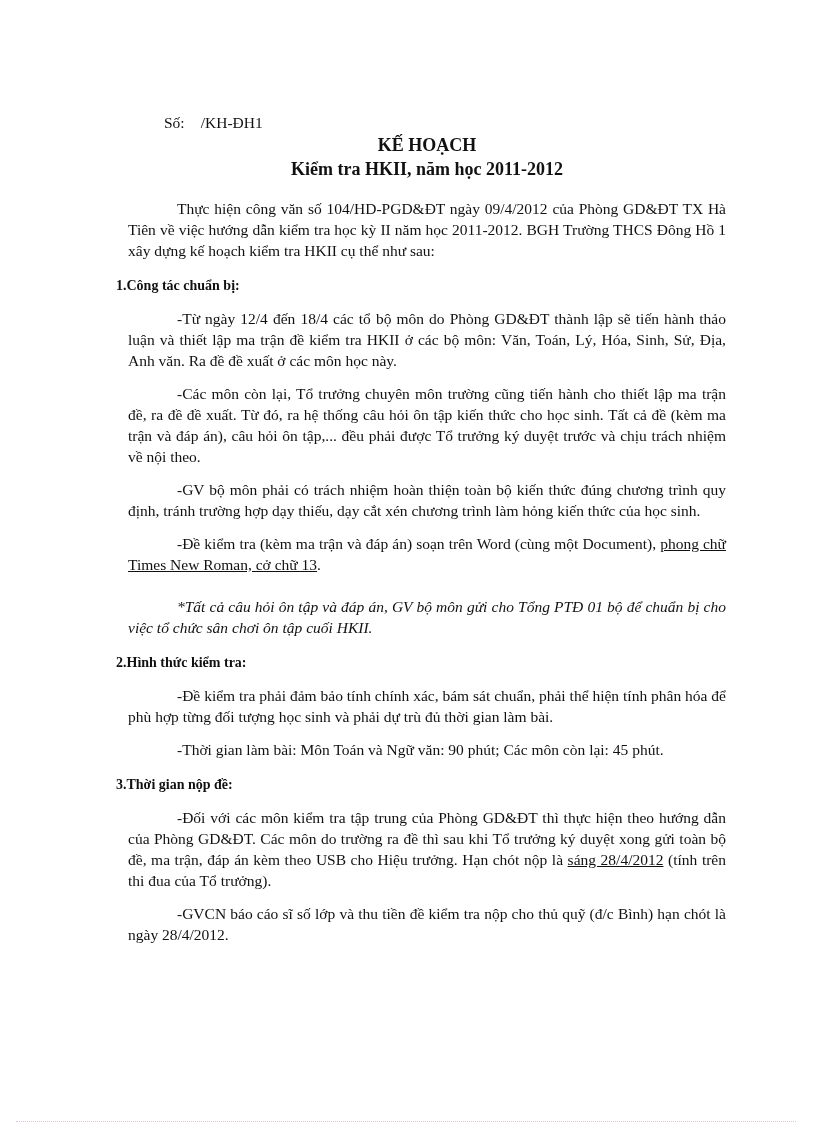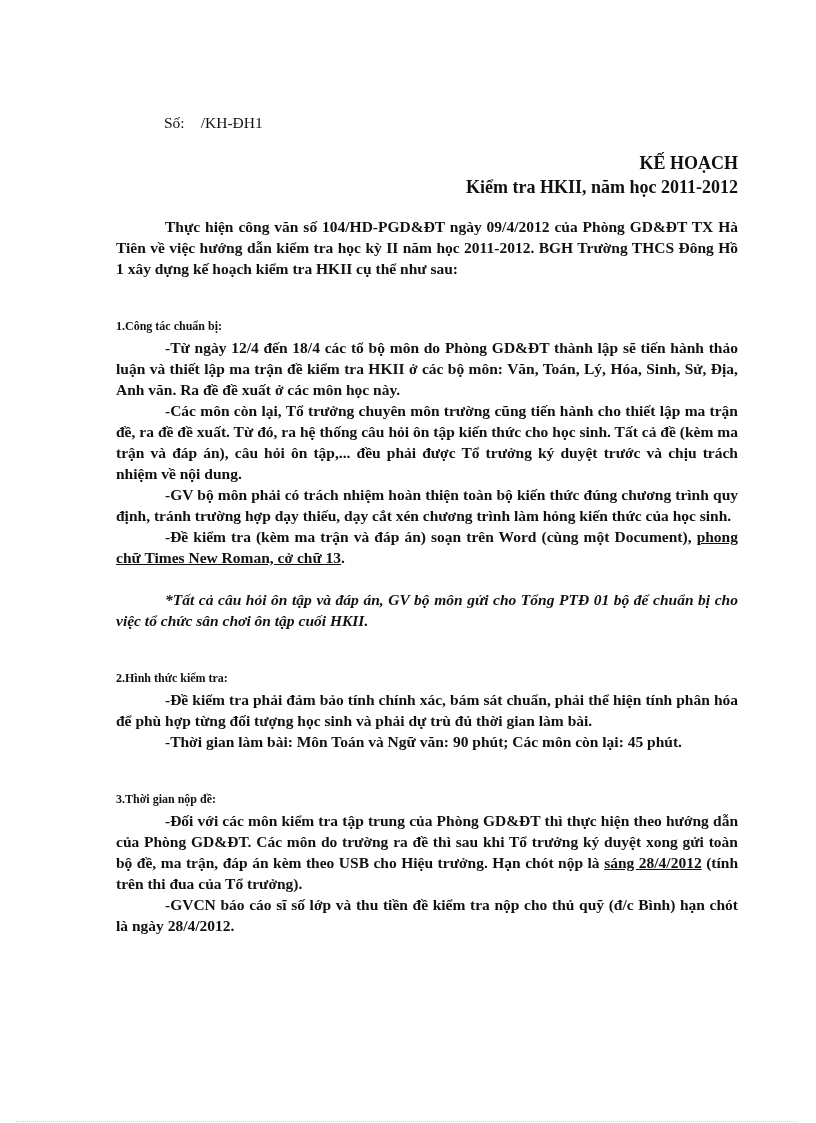--- a/index.html
+++ b/index.html
@@ -49,42 +49,41 @@
   .ref-left {
     padding-left: 48px;
   }
   .ref-left .gap { display: inline-block; width: 16px; }
   .ref-right {
     font-style: italic;
     margin-right: -14px;
   }
 
   .title-block {
-    text-align: right;
-    margin-top: 18px;
+    text-align: center;
+    margin-top: 0;
     font-weight: bold;
     font-size: 18px;
     line-height: 24px;
   }
 
   .body-text {
     font-size: 15.5px;
     line-height: 21px;
     text-align: justify;
   }
   .para {
     text-indent: 49px;
-    margin: 0;
-    font-weight: bold;
+    margin: 12px;
   }
   .intro { margin-top: 17px; }
   .section-heading {
     font-weight: bold;
-    font-size: 12px;
-    margin-top: 37px;
+    font-size: 14px;
+    margin-top: 14px;
     line-height: 21px;
   }
   .note {
     margin-top: 21px;
     font-style: italic;
   }
   .bottom-dots {
     position: absolute;
     left: 16px;
     top: 1121px;
@@ -108,21 +107,21 @@
   <div class="title-block">
     <div>KẾ HOẠCH</div>
     <div>Kiểm tra HKII, năm học 2011-2012</div>
   </div>
 
   <div class="body-text">
     <p class="para intro">Thực hiện công văn số 104/HD-PGD&amp;ĐT ngày 09/4/2012 của Phòng GD&amp;ĐT TX Hà Tiên về việc hướng dẫn kiểm tra học kỳ II năm học 2011-2012. BGH Trường THCS Đông Hồ 1 xây dựng kế hoạch kiểm tra HKII cụ thể như sau:</p>
 
     <div class="section-heading">1.Công tác chuẩn bị:</div>
     <p class="para">-Từ ngày 12/4 đến 18/4 các tổ bộ môn do Phòng GD&amp;ĐT thành lập sẽ tiến hành thảo luận và thiết lập ma trận đề kiểm tra HKII ở các bộ môn: Văn, Toán, Lý, Hóa, Sinh, Sử, Địa, Anh văn. Ra đề đề xuất ở các môn học này.</p>
-    <p class="para">-Các môn còn lại, Tổ trưởng chuyên môn trường cũng tiến hành cho thiết lập ma trận đề, ra đề đề xuất. Từ đó, ra hệ thống câu hỏi ôn tập kiến thức cho học sinh. Tất cả đề (kèm ma trận và đáp án), câu hỏi ôn tập,... đều phải được Tổ trưởng ký duyệt trước và chịu trách nhiệm về nội dung.</p>
+    <p class="para">-Các môn còn lại, Tổ trưởng chuyên môn trường cũng tiến hành cho thiết lập ma trận đề, ra đề đề xuất. Từ đó, ra hệ thống câu hỏi ôn tập kiến thức cho học sinh. Tất cả đề (kèm ma trận và đáp án), câu hỏi ôn tập,... đều phải được Tổ trưởng ký duyệt trước và chịu trách nhiệm về nội theo.</p>
     <p class="para">-GV bộ môn phải có trách nhiệm hoàn thiện toàn bộ kiến thức đúng chương trình quy định, tránh trường hợp dạy thiếu, dạy cắt xén chương trình làm hỏng kiến thức của học sinh.</p>
     <p class="para"><span>-Đề kiểm tra (kèm ma trận và đáp án) soạn trên Word (cùng một Document), </span><span class="ul">phong chữ Times New Roman, cở chữ 13</span><span>.</span></p>
     <p class="para note">*Tất cả câu hỏi ôn tập và đáp án, GV bộ môn gửi cho Tổng PTĐ 01 bộ để chuẩn bị cho việc tổ chức sân chơi ôn tập cuối HKII.</p>
 
     <div class="section-heading">2.Hình thức kiểm tra:</div>
     <p class="para">-Đề kiểm tra phải đảm bảo tính chính xác, bám sát chuẩn, phải thể hiện tính phân hóa để phù hợp từng đối tượng học sinh và phải dự trù đủ thời gian làm bài.</p>
     <p class="para">-Thời gian làm bài: Môn Toán và Ngữ văn: 90 phút; Các môn còn lại: 45 phút.</p>
 
     <div class="section-heading">3.Thời gian nộp đề:</div>
     <p class="para"><span>-Đối với các môn kiểm tra tập trung của Phòng GD&amp;ĐT thì thực hiện theo hướng dẫn của Phòng GD&amp;ĐT. Các môn do trường ra đề thì sau khi Tổ trưởng ký duyệt xong gửi toàn bộ đề, ma trận, đáp án kèm theo USB cho Hiệu trưởng. Hạn chót nộp là </span><span class="ul">sáng 28/4/2012</span><span> (tính trên thi đua của Tổ trưởng).</span></p>

